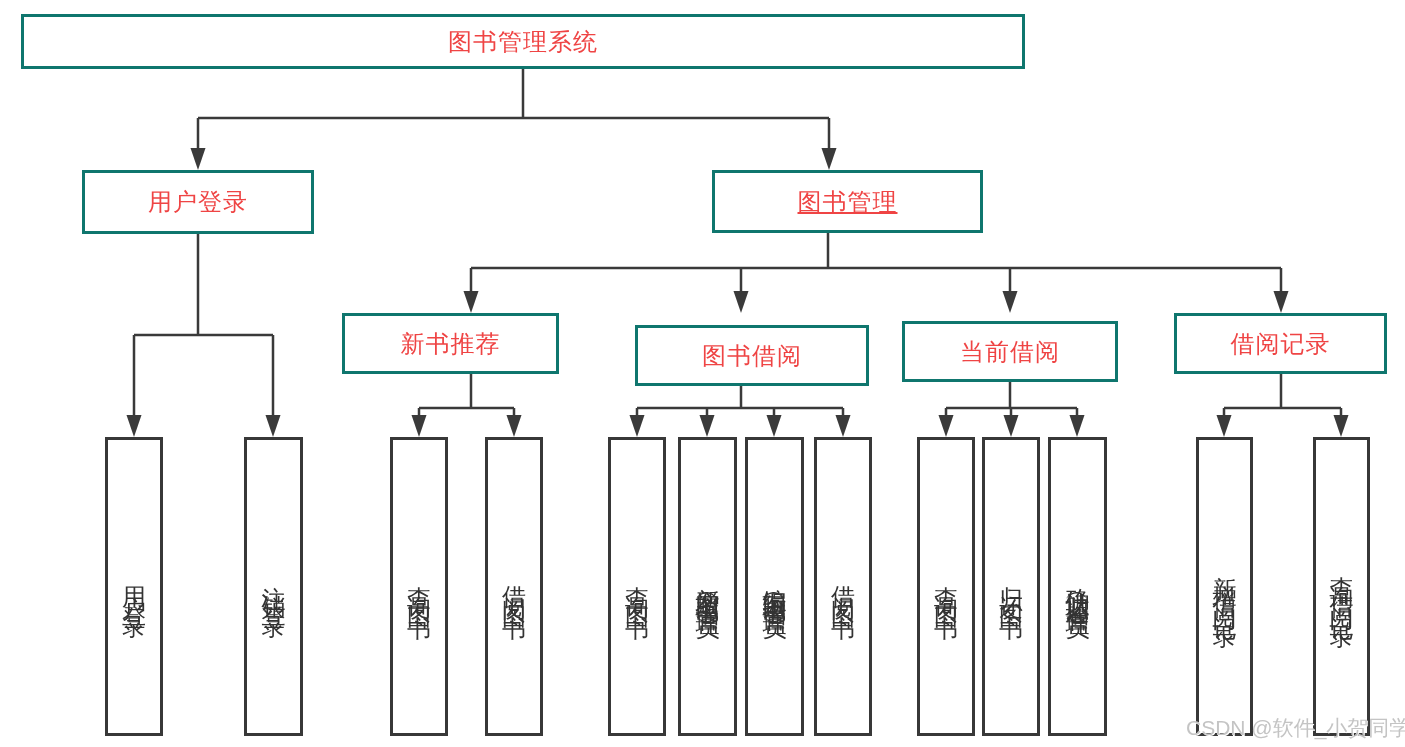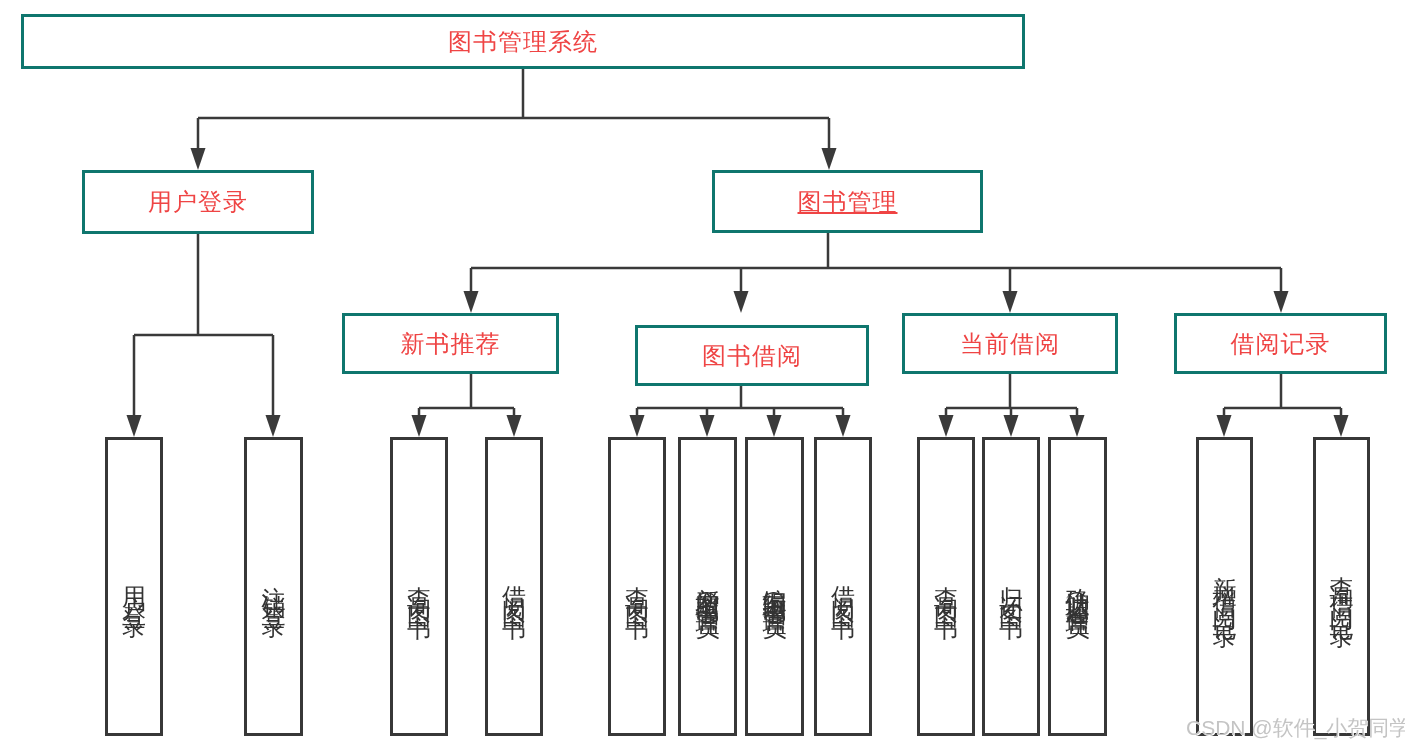--- a/index.html
+++ b/index.html
@@ -124,21 +124,21 @@
     </g>
   </svg>
 
   <div class="hbox" style="left:21px; top:14px; width:1004px; height:55px;">图书管理系统</div>
 
   <div class="hbox" style="left:82px; top:170px; width:232px; height:64px;">用户登录</div>
   <div class="hbox" style="left:712px; top:170px; width:271px; height:63px;text-decoration:underline;">图书管理</div>
 
   <div class="hbox" style="left:342px; top:313px; width:217px; height:61px;">新书推荐</div>
   <div class="hbox" style="left:635px; top:313px; width:234px; height:61px;margin-top:12px;">图书借阅</div>
-  <div class="hbox" style="left:902px; top:313px; width:216px; height:61px;">当前借阅</div>
+  <div class="hbox" style="left:902px; top:321px; width:216px; height:61px;">当前借阅</div>
   <div class="hbox" style="left:1174px; top:313px; width:213px; height:61px;">借阅记录</div>
 
   <div class="vbox" style="left:105px; width:58px;">
     <span>用户登录</span>
   </div>
   <div class="vbox" style="left:244px; width:59px;">
     <span>注销登录</span>
   </div>
 
   <div class="vbox" style="left:390px; width:58px;">

